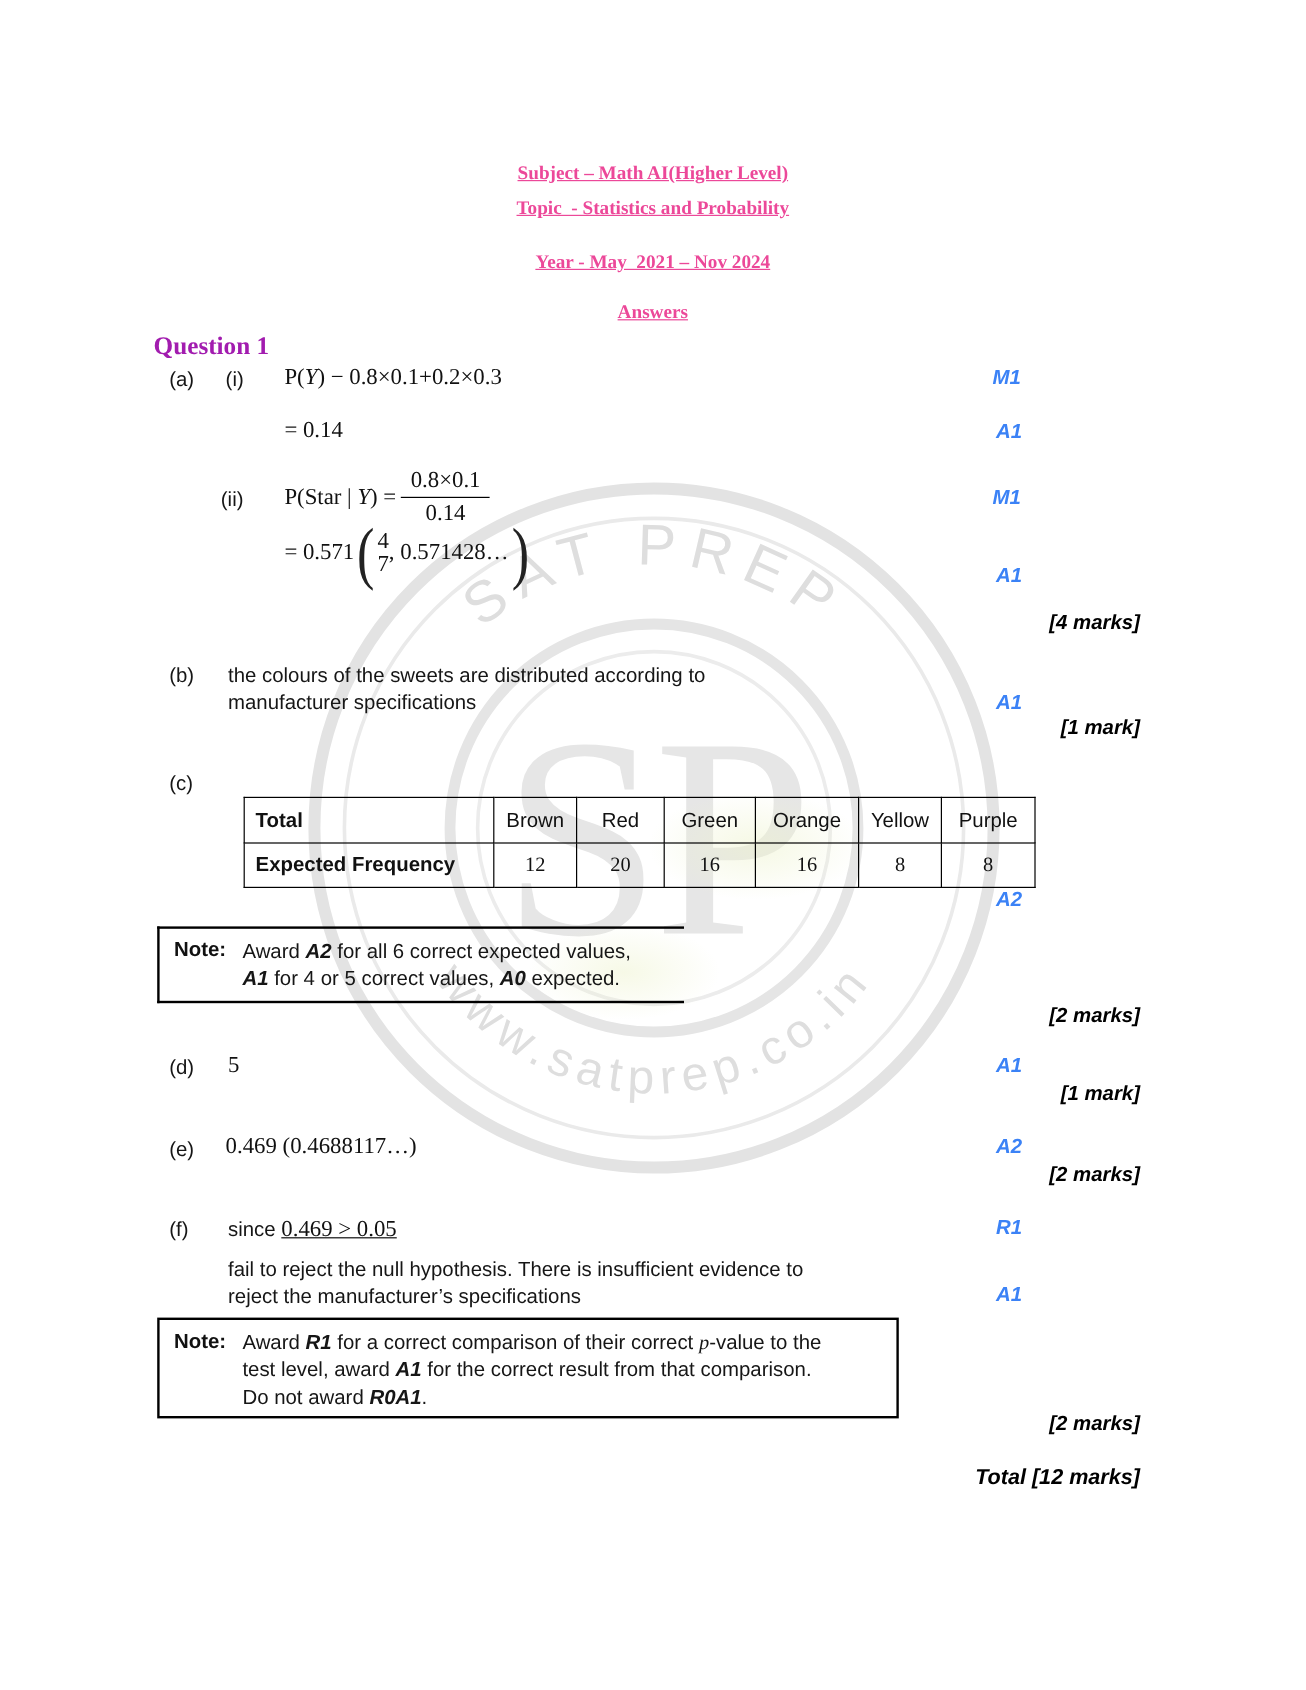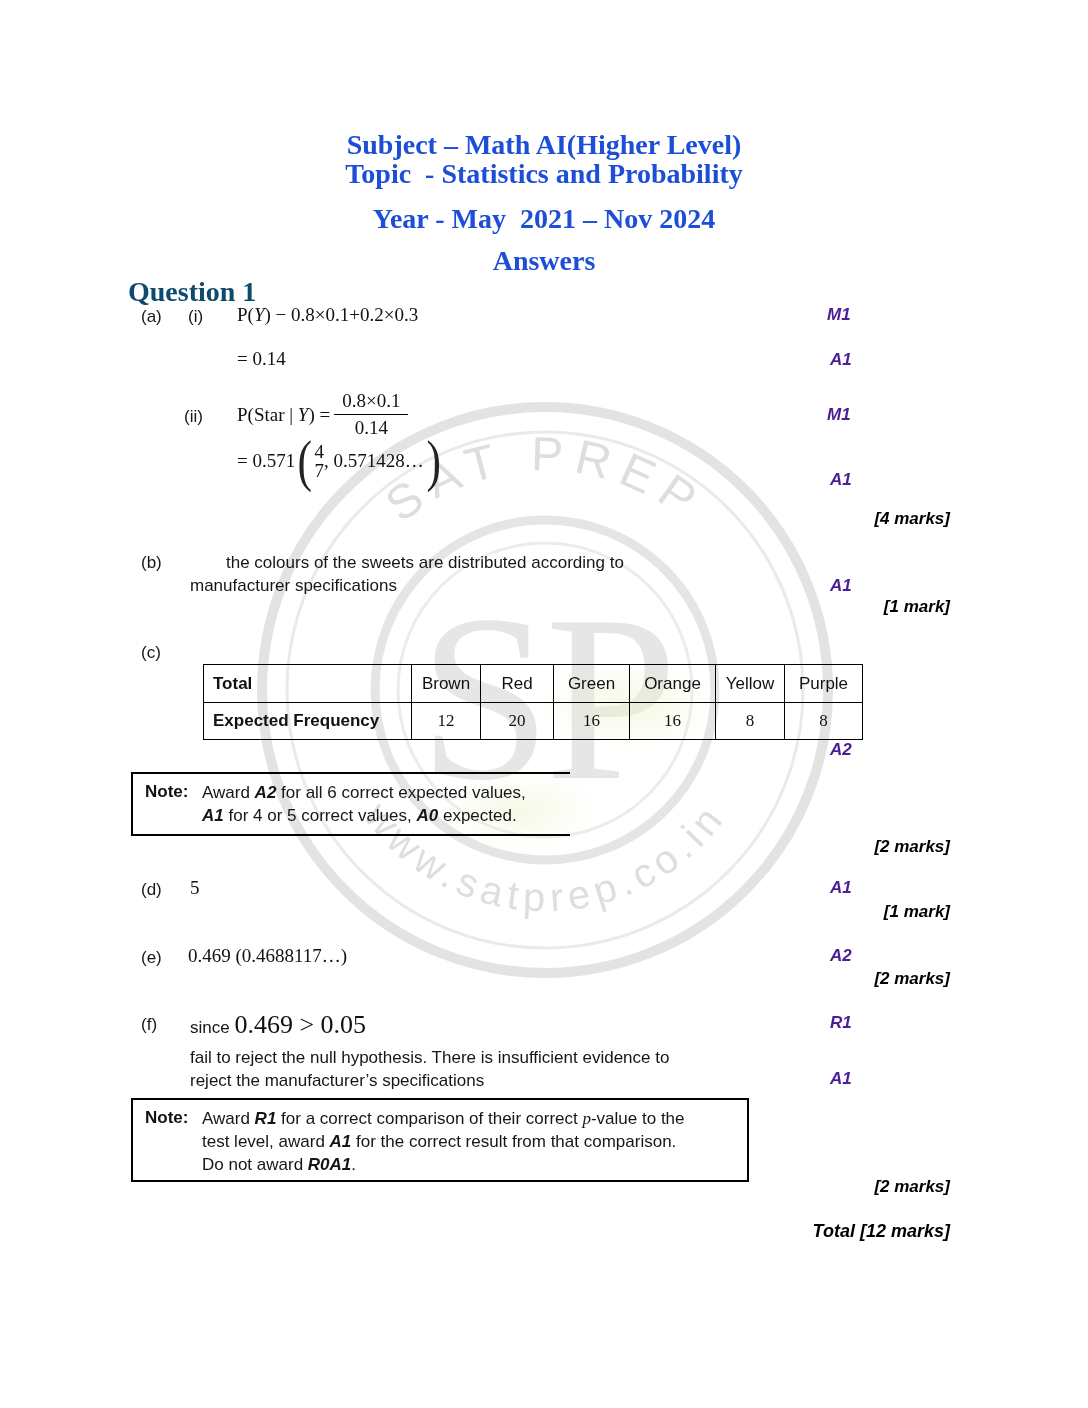--- a/index.html
+++ b/index.html
@@ -4,27 +4,27 @@
 <style>
   html,body{margin:0;padding:0;background:#ffffff;}
   .page{position:relative;width:1088px;height:1408px;background:#ffffff;overflow:hidden;
         font-family:"Liberation Sans",sans-serif;color:#111;}
   .layer{position:absolute;inset:0;}
   .content{z-index:2;}
   .wm{z-index:0;}
   .abs{position:absolute;}
   
   .title-line{width:100%;text-align:center;font-family:"Liberation Serif",serif;
-              font-weight:700;font-size:28px;line-height:29px;color:#1d4ed8;}
-  .qhead{font-family:"Liberation Serif",serif;font-weight:700;font-size:28px;color:#0c4a6e;}
+              font-weight:700;font-size:16px;line-height:29px;color:#ec4899;text-decoration:underline;}
+  .qhead{font-family:"Liberation Serif",serif;font-weight:700;font-size:21px;color:#a21caf;}
   
   .t{font-size:17px;line-height:23px;color:#161616;}
   .math{font-family:"Liberation Serif",serif;font-size:19px;color:#111;}
   .math .it{font-style:italic;}
-  .mark{font-style:italic;font-weight:700;font-size:17px;color:#4c1d95;}
+  .mark{font-style:italic;font-weight:700;font-size:17px;color:#3b82f6;}
   .bmark{font-style:italic;font-weight:700;font-size:17px;color:#000;white-space:nowrap;}
   .rjust{text-align:right;}
   
   .frow{display:inline-flex;align-items:center;}
   .frac{display:inline-block;text-align:center;vertical-align:middle;padding:0 4px;}
   .frac .num{display:block;padding:0 8px 2px 8px;}
   .frac .den{display:block;border-top:1.6px solid #000;padding:2px 8px 0 8px;}
   .stack{display:inline-flex;flex-direction:column;align-items:center;line-height:1.02;
          font-family:"Liberation Serif",serif;font-size:19px;}
   .bigp{font-family:"Liberation Serif",serif;font-size:58px;font-weight:400;
@@ -105,21 +105,21 @@
           <span>7</span>
         </span>
       <span>, 0.571428…</span>
       <span class="bigp">)</span>
     </div>
     <div class="abs mark" style="left:830px;top:470px;">A1</div>
 
     <div class="abs bmark rjust" style="right:138px;top:509px;">[4 marks]</div>
 
     <div class="abs t" style="left:141px;top:551px;">(b)</div>
-    <div class="abs t" style="left:190px;top:551px;margin-left:36px;">the colours of the sweets are distributed according to</div>
+    <div class="abs t" style="left:190px;top:551px;">the colours of the sweets are distributed according to</div>
     <div class="abs t" style="left:190px;top:574px;">manufacturer specifications</div>
     <div class="abs mark" style="left:830px;top:576px;">A1</div>
     <div class="abs bmark rjust" style="right:138px;top:597px;">[1 mark]</div>
 
     <div class="abs t" style="left:141px;top:641px;">(c)</div>
     <table class="freq abs" style="left:203px;top:664px;">
       <tbody>
           <tr style="height:38px;">
         <td class="hl" style="width:197px;">Total</td>
         <td class="hc" style="width:66px;">Brown</td>
@@ -153,21 +153,21 @@
     <div class="abs math" style="left:190px;top:877px;">5</div>
     <div class="abs mark" style="left:830px;top:878px;">A1</div>
     <div class="abs bmark rjust" style="right:138px;top:902px;">[1 mark]</div>
 
     <div class="abs t" style="left:141px;top:946px;">(e)</div>
     <div class="abs math" style="left:188px;top:945px;">0.469 (0.4688117…)</div>
     <div class="abs mark" style="left:830px;top:946px;">A2</div>
     <div class="abs bmark rjust" style="right:138px;top:969px;">[2 marks]</div>
 
     <div class="abs t" style="left:141px;top:1013px;">(f)</div>
-    <div class="abs t" style="left:190px;top:1013px;"><span>since </span><span class="math" style="font-size:26px;">0.469 &gt; 0.05</span></div>
+    <div class="abs t" style="left:190px;top:1013px;"><span>since </span><span class="math" style="font-size:19px;text-decoration:underline;">0.469 &gt; 0.05</span></div>
     <div class="abs mark" style="left:830px;top:1013px;">R1</div>
     <div class="abs t" style="left:190px;top:1046px;">fail to reject the null hypothesis. There is insufficient evidence to</div>
     <div class="abs t" style="left:190px;top:1069px;">reject the manufacturer’s specifications</div>
     <div class="abs mark" style="left:830px;top:1069px;">A1</div>
 
     <div class="abs notebox" style="left:131px;top:1098px;width:614px;height:80px;">
       <div class="abs note-label" style="left:12px;top:8px;">Note:</div>
       <div class="abs t" style="left:69px;top:7px;"><span>Award </span><span class="nb">R1</span><span> for a correct comparison of their correct </span><span class="ni">p</span><span>-value to the</span></div>
       <div class="abs t" style="left:69px;top:30px;"><span>test level, award </span><span class="nb">A1</span><span> for the correct result from that comparison.</span></div>
       <div class="abs t" style="left:69px;top:53px;"><span>Do not award </span><span class="nb">R0A1</span><span>.</span></div>

